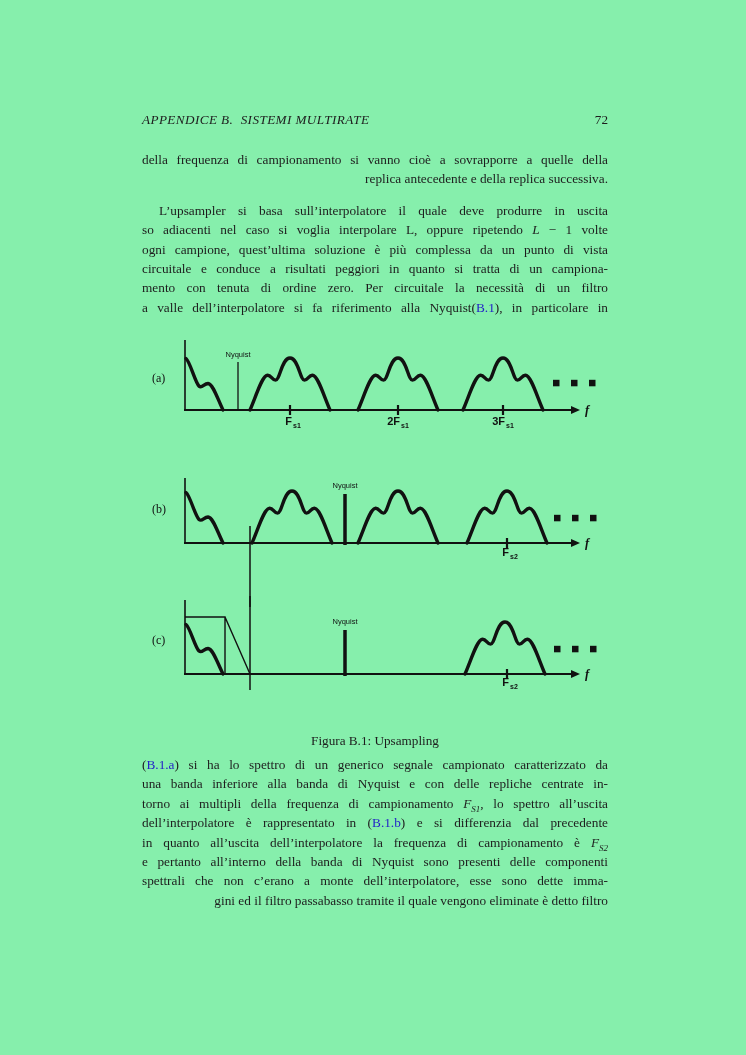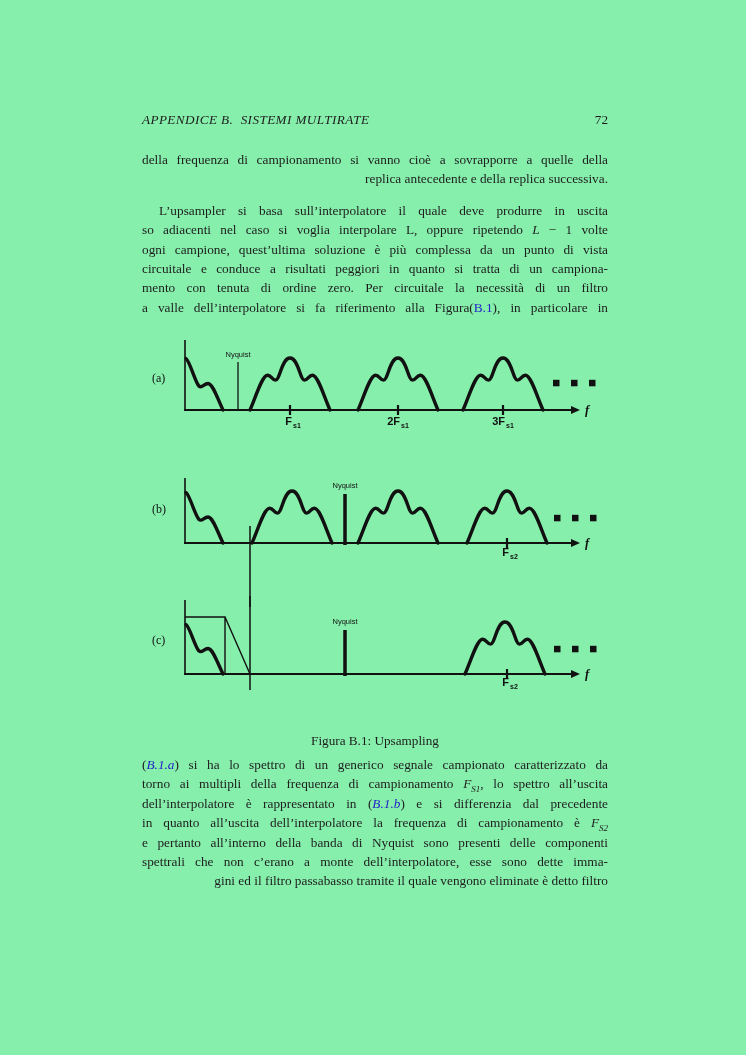--- a/index.html
+++ b/index.html
@@ -21,21 +21,21 @@
   #header .pagenum { font-style: normal; }
 
   
   .para { position: absolute; left: 142px; width: 466px; font-size: 13.3px; }
   .line { height: 19.4px; line-height: 19.4px; white-space: normal; text-align: right; }
   .line.j { text-align: justify; text-align-last: justify; }
   .line.ind { text-indent: 17px; margin-top: 12px; }
   .seg-math { font-style: italic; }
   sub.seg-math-sub { font-style: italic; font-size: 9px; }
   .seg-link { color: var(--link); }
-  .seg-link-italic { color: var(--link); font-style: italic; }
+  .seg-link-italic { color: var(--link); }
   #para-top { top: 150px; }
   #para-bottom { top: 755px; }
 
   
   .subfig { position: absolute; left: 140px; }
   #subfig-a { top: 336px; }
   #subfig-b { top: 469px; }
   #subfig-c { top: 592px; }
   svg text { fill: #111; }
   .nyquist-label { font: 7.5px "Liberation Sans", sans-serif; }
@@ -60,21 +60,21 @@
   </div>
 
   <div id="para-top" class="para">
       <div class="line j"><span>della frequenza di campionamento si vanno cioè a sovrapporre a quelle della</span></div>
       <div class="line"><span>replica antecedente e della replica successiva.</span></div>
       <div class="line j ind"><span>L’upsampler si basa sull’interpolatore il quale deve produrre in uscita</span></div>
       <div class="line j"><span>so adiacenti nel caso si voglia interpolare L, oppure ripetendo </span><span class="seg-math">L</span><span> − 1 volte</span></div>
       <div class="line j"><span>ogni campione, quest’ultima soluzione è più complessa da un punto di vista</span></div>
       <div class="line j"><span>circuitale e conduce a risultati peggiori in quanto si tratta di un campiona-</span></div>
       <div class="line j"><span>mento con tenuta di ordine zero. Per circuitale la necessità di un filtro</span></div>
-      <div class="line j"><span>a valle dell’interpolatore si fa riferimento alla Figura(</span><span class="seg-link">B.1</span><span>), in particolare in</span></div>
+      <div class="line j"><span>a valle dell’interpolatore si fa riferimento alla Nyquist(</span><span class="seg-link">B.1</span><span>), in particolare in</span></div>
     </div>
 
   <div class="subfig" id="subfig-a">
     <svg width="480" height="114" viewBox="0 0 480 114">
         <line x1="44" y1="74" x2="434" y2="74" stroke="#111111" stroke-width="2"></line>
         <polygon points="440,74 431,70 431,78" fill="#111111"></polygon>
         <line x1="45" y1="4" x2="45" y2="74" stroke="#111111" stroke-width="1.6"></line>
         <text x="12" y="46" class="subfig-label">(a)</text>
         <text x="445" y="78" class="f-label">f</text>
         <path d="M 46.0,22.5 C 50.0,25.6 55.0,45.9 59.0,50.1 C 62.0,52.7 64.0,47.5 68.0,47.5 C 73.0,48.0 77.0,61.5 83.0,74.0" fill="none" stroke="#111111" stroke-width="3.4" stroke-linecap="round" stroke-linejoin="round"></path>
@@ -138,20 +138,21 @@
         <rect x="414" y="53.8" width="6.5" height="6.5" fill="#111111"></rect>
         <rect x="432" y="53.8" width="6.5" height="6.5" fill="#111111"></rect>
         <rect x="450" y="53.8" width="6.5" height="6.5" fill="#111111"></rect>
       </svg>
   </div>
 
   <div id="caption">Figura B.1: Upsampling</div>
 
   <div id="para-bottom" class="para">
       <div class="line j"><span>(</span><span class="seg-link-italic">B.1.a</span><span>) si ha lo spettro di un generico segnale campionato caratterizzato da</span></div>
+      <div class="line j"><span>una banda inferiore alla banda di Nyquist e con delle repliche centrate in-</span></div>
       <div class="line j"><span>torno ai multipli della frequenza di campionamento </span><span class="seg-math">F</span><sub class="seg-math-sub">S1</sub><span>, lo spettro all’uscita</span></div>
       <div class="line j"><span>dell’interpolatore è rappresentato in (</span><span class="seg-link-italic">B.1.b</span><span>) e si differenzia dal precedente</span></div>
       <div class="line j"><span>in quanto all’uscita dell’interpolatore la frequenza di campionamento è </span><span class="seg-math">F</span><sub class="seg-math-sub">S2</sub></div>
       <div class="line j"><span>e pertanto all’interno della banda di Nyquist sono presenti delle componenti</span></div>
       <div class="line j"><span>spettrali che non c’erano a monte dell’interpolatore, esse sono dette imma-</span></div>
       <div class="line"><span>gini ed il filtro passabasso tramite il quale vengono eliminate è detto filtro</span></div>
     </div>
 
 </div>
 

